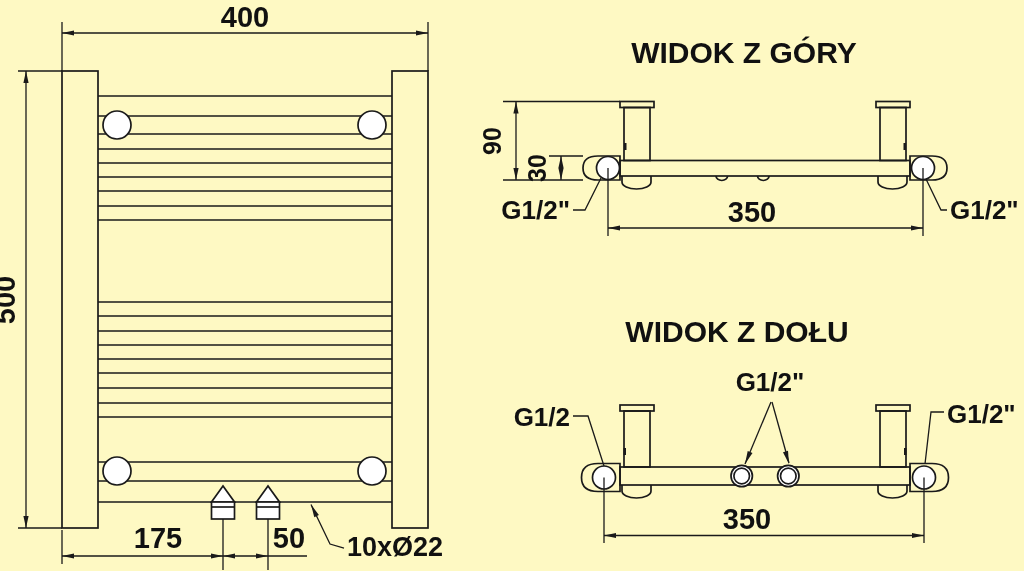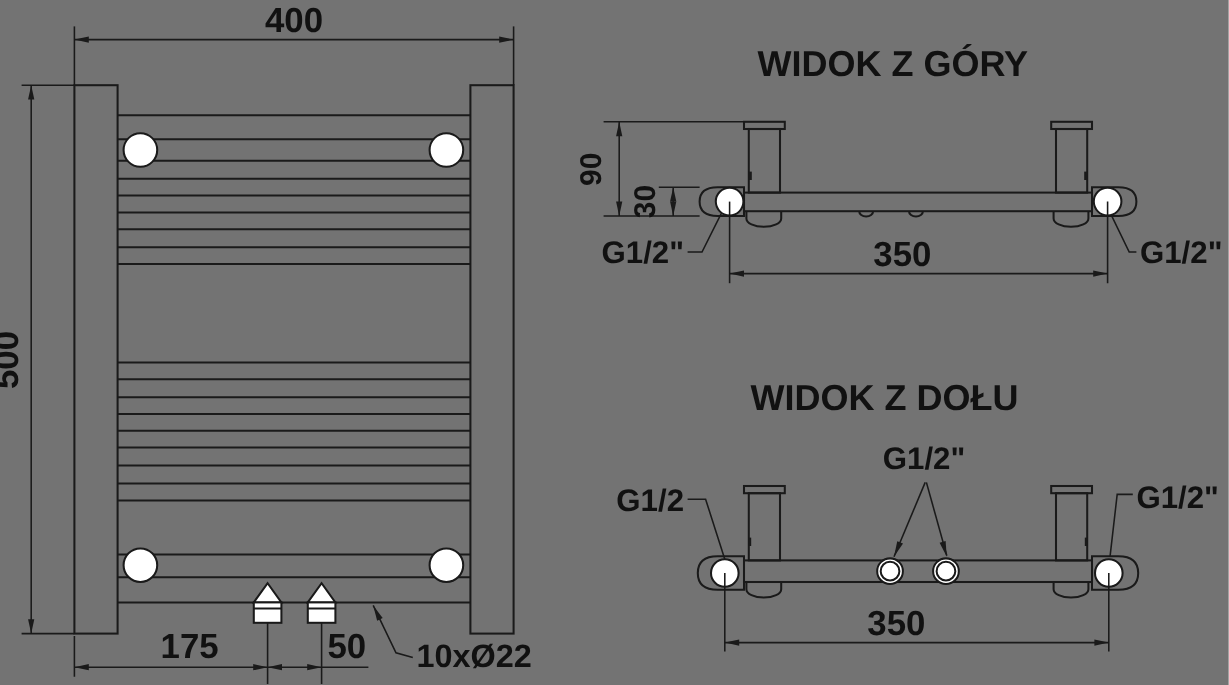--- a/index.html
+++ b/index.html
@@ -1,16 +1,16 @@
 <!DOCTYPE html>
 <html><head>
 <meta charset="utf-8">
 <style>
   html,body { margin:0; padding:0; background:#ffffff; }
-  .canvas { width:1024px; height:571px; background:#737373; position:relative; overflow:hidden; }
+  .canvas { width:1024px; height:571px; background:#fef9c3; position:relative; overflow:hidden; }
   svg { display:block; }
   .obj  { fill:none; stroke:#1a1a1a; stroke-width:1.7; }
   .objf { fill:#ffffff; stroke:#1a1a1a; stroke-width:1.7; }
   .dim  { fill:none; stroke:#1a1a1a; stroke-width:1.3; }
   .arr  { fill:#1a1a1a; stroke:none; }
   text  { font-family:"Liberation Sans", sans-serif; font-weight:bold; fill:#111111; }
   .t30 { font-size:30px; }
   .t29 { font-size:29px; }
   .t27 { font-size:27px; }
   .t26 { font-size:26px; }

